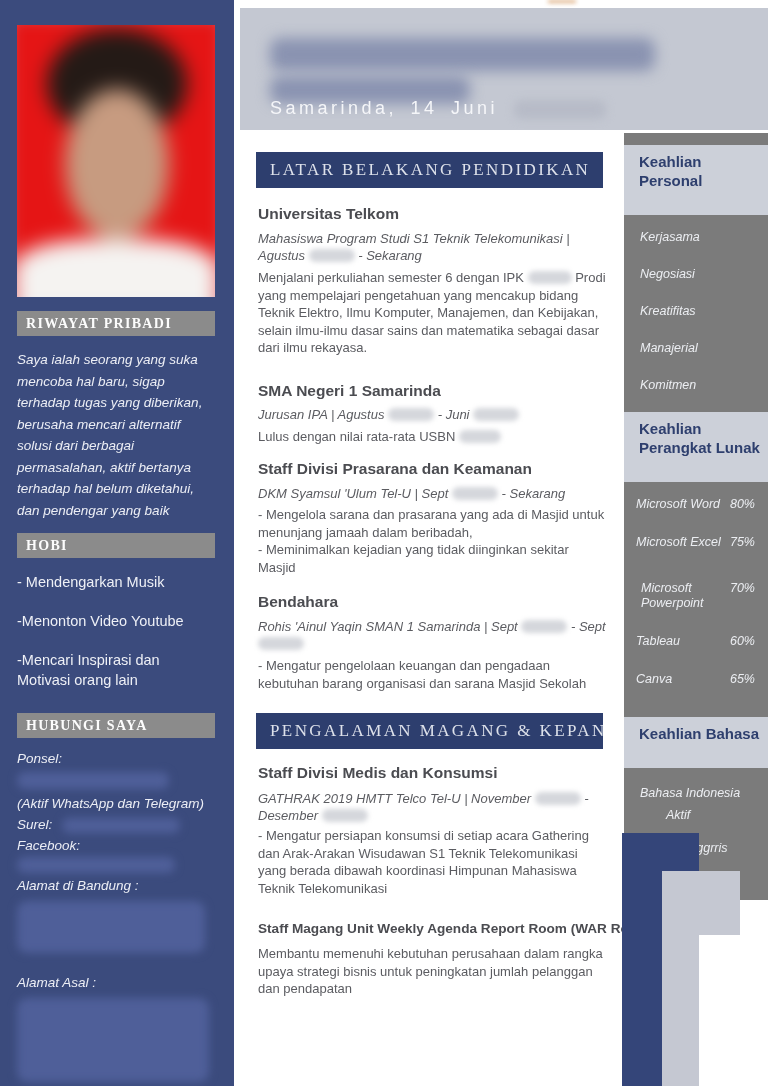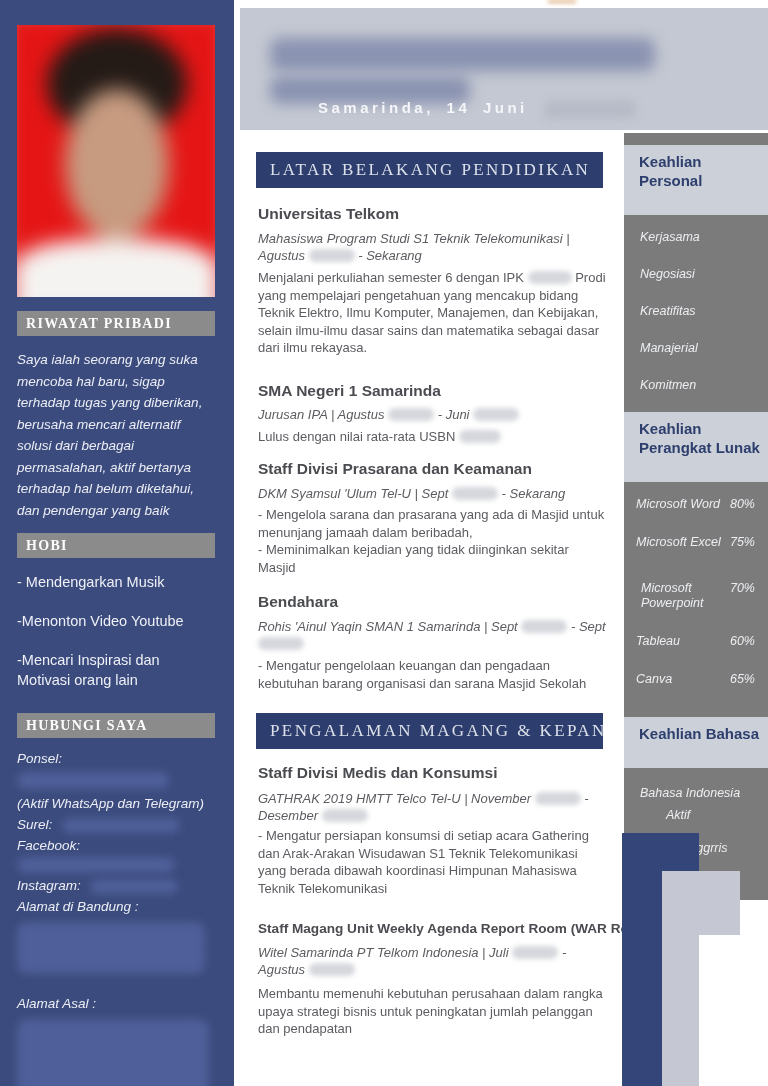--- a/index.html
+++ b/index.html
@@ -24,22 +24,22 @@
   .contact .row{margin-bottom:2px;}
   .bblob{display:inline-block;background:#4f5f99;border-radius:8px;filter:blur(4.5px);vertical-align:middle;}
   .bblob.block{display:block;}
 
   
   .hdr{position:absolute;left:240px;top:8px;width:528px;height:122px;background:#c4c8d2;}
   .name-blob1{position:absolute;left:30px;top:30px;width:385px;height:33px;background:#8a93b1;
               border-radius:10px;filter:blur(7px);}
   .name-blob2{position:absolute;left:30px;top:68px;width:200px;height:28px;background:#8a93b1;
               border-radius:10px;filter:blur(7px);}
-  .citydate{position:absolute;left:30px;bottom:11px;color:#f5f6f9;font-weight:bold;
-            font-size:15px;letter-spacing:3.5px;word-spacing:5px;margin-left:48px;}
+  .citydate{position:absolute;left:30px;bottom:11px;color:#f5f6f9;font-weight:normal;
+            font-size:18px;letter-spacing:3.5px;word-spacing:5px;}
   .citydate .hblob{display:inline-block;width:92px;height:19px;background:#b7bbc7;border-radius:8px;
                    filter:blur(4px);vertical-align:middle;margin-left:16px;}
   .top-mark{position:absolute;left:548px;top:0;width:28px;height:3px;background:#cf8a4a;
             filter:blur(2px);opacity:.7;}
 
   
   .main{position:absolute;left:256px;top:152px;width:352px;}
   .bar{width:347px;height:36px;line-height:36px;background:#2d3e6e;color:#dde1ea;
        font-family:"Liberation Serif",serif;font-size:17px;letter-spacing:2.4px;
        padding-left:14px;box-sizing:border-box;white-space:nowrap;overflow:hidden;}
@@ -100,24 +100,20 @@
     <div class="contact">
       <div class="row">Ponsel:</div>
       <span class="bblob block" style="width:152px;height:17px;margin:4px 0 5px 0;"></span>
       <div class="row">(Aktif WhatsApp dan Telegram)</div>
       <div class="row">
         <span>Surel:</span>
         <span class="bblob" style="width:118px;height:15px;margin-left:6px;"></span>
       </div>
       <div class="row">Facebook:</div>
       <span class="bblob block" style="width:158px;height:16px;margin:1px 0 3px 0;"></span>
-      <div class="row">
-        <span>Instagram:</span>
-        <span class="bblob" style="width:88px;height:15px;margin-left:5px;"></span>
-      </div>
       <div class="row">Alamat di Bandung :</div>
       <span class="bblob block" style="width:188px;height:52px;margin:6px 0 0 0;border-radius:10px;"></span>
       <div class="row" style="margin-top:20px;">Alamat Asal :</div>
       <span class="bblob block" style="width:192px;height:84px;margin:6px 0 0 0;border-radius:10px;"></span>
     </div>
   </aside>
 
   <header class="hdr">
     <div class="name-blob1"></div>
     <div class="name-blob2"></div>
@@ -179,26 +175,20 @@
     <div class="entry-h mt15">Staff Divisi Medis dan Konsumsi</div>
     <p class="meta" style="margin-top:8px;">
       <span>GATHRAK 2019 HMTT Telco Tel-U | November</span>
       <span class="rblob w46"></span>
       <span>- Desember</span>
       <span class="rblob w46"></span>
     </p>
     <p class="desc" style="margin-top:3px;">- Mengatur persiapan konsumsi di setiap acara Gathering dan Arak-Arakan Wisudawan S1 Teknik Telekomunikasi yang berada dibawah koordinasi Himpunan Mahasiswa Teknik Telekomunikasi</p>
 
     <div class="entry-h tight mt23">Staff Magang Unit Weekly Agenda Report Room (WAR Room)</div>
-    <p class="meta" style="margin-top:6px;">
-      <span>Witel Samarinda PT Telkom Indonesia | Juli</span>
-      <span class="rblob w46"></span>
-      <span>- Agustus</span>
-      <span class="rblob w46"></span>
-    </p>
     <p class="desc" style="margin-top:7px;">Membantu memenuhi kebutuhan perusahaan dalam rangka upaya strategi bisnis untuk peningkatan jumlah pelanggan dan pendapatan</p>
 
   </main>
 
   <aside class="rsb">
     <div class="rsb-head h1">Keahlian Personal</div>
     <div class="rsb-item first">Kerjasama</div>
     <div class="rsb-item">Negosiasi</div>
     <div class="rsb-item">Kreatifitas</div>
     <div class="rsb-item">Manajerial</div>

